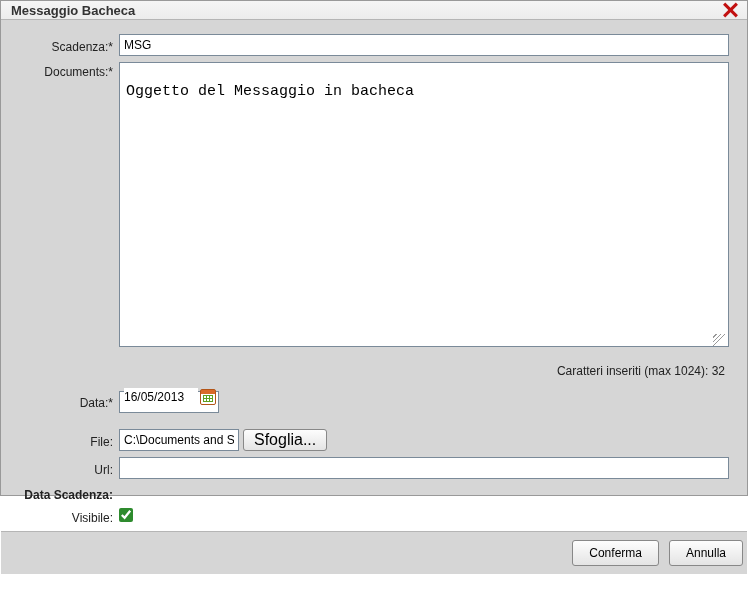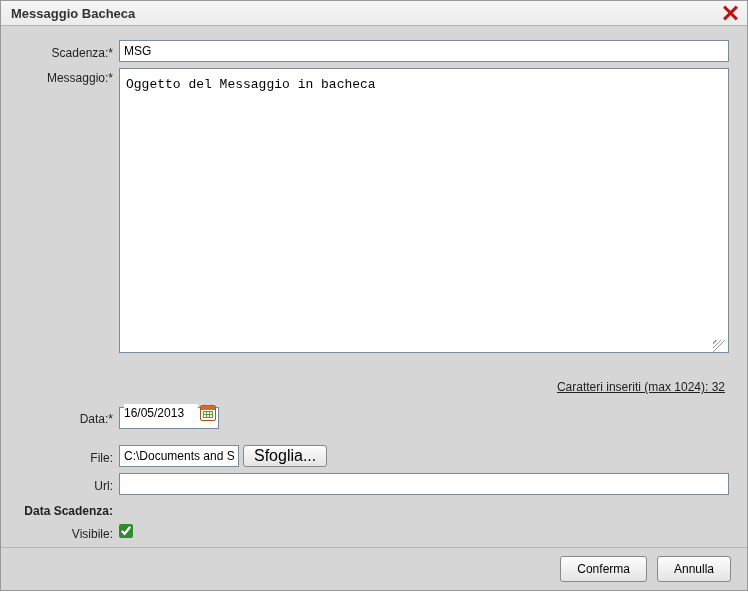--- a/index.html
+++ b/index.html
@@ -8,21 +8,21 @@
     padding: 0;
     font-family: Arial, Helvetica, sans-serif;
     font-size: 12px;
     background: #fff;
     width: 748px;
     height: 599px;
     overflow: hidden;
   }
   .dialog {
     width: 748px;
-    height: 591px;
+    height: 496px;
     background: #d6d6d6;
     border: 1px solid #999;
     display: flex;
     flex-direction: column;
   }
   .titlebar {
     height: 28px;
     background: linear-gradient(#f5f5f5, #ececec);
     border-bottom: 1px solid #b5b5b5;
     display: flex;
@@ -87,46 +87,45 @@
     border: 1px solid #7a8a99;
     padding: 4px 4px;
     font-family: Arial, Helvetica, sans-serif;
     font-size: 12px;
     background: #fff;
   }
   .textarea {
     width: 100%;
     height: 285px;
     border: 1px solid #7a8a99;
-    padding: 8px 6px;
+    padding: 20px 6px;
     font-family: "Courier New", Courier, monospace;
-    font-size: 13px;
+    font-size: 15px;
     background: #fff;
     resize: none;
     position: relative;
   }
   .textarea-wrap { position: relative; width: 100%; }
   .resize-grip {
     position: absolute;
     right: 4px;
     bottom: 4px;
     width: 12px;
     height: 12px;
     background:
       linear-gradient(135deg, transparent 0 2px, #999 2px 3px, transparent 3px 5px, #999 5px 6px, transparent 6px 8px, #999 8px 9px, transparent 9px);
     pointer-events: none;
   }
   .char-count {
     text-align: right;
     font-size: 12px;
     color: #222;
     padding-right: 4px;
-    margin-top: 18px;
+    margin-top: 8px;
     margin-bottom: 12px;
-    text-decoration: underline;
   }
   .date-input-wrap {
     display: inline-flex;
     align-items: center;
     border: 1px solid #7a8a99;
     background: #fff;
     height: 22px;
     padding: 0 2px 10px 4px;
   }
   .date-input {
@@ -184,21 +183,21 @@
     font-family: Arial, Helvetica, sans-serif;
   }
   .checkbox {
     width: 14px;
     height: 14px;
     accent-color: #2e8b2e;
     margin: 0;
   }
   .button-bar {
     border-top: 1px solid #b5b5b5;
-    padding: 8px 16px;
+    padding: 8px 4px;
     display: flex;
     justify-content: flex-end;
     gap: 10px;
     background: #d6d6d6;
     margin: 0 -18px -10px -18px;
   }
   .btn {
     height: 26px;
     padding: 0 16px;
     border: 1px solid #888;
@@ -224,21 +223,21 @@
   <div class="content">
 
     <div class="form-row aligncenter">
       <div class="label-col">Scadenza:*</div>
       <div class="field-col">
         <input type="text" class="textinput" value="MSG" style="">
       </div>
     </div>
 
     <div class="form-row">
-      <div class="label-col">Messaggio:*</div>
+      <div class="label-col">Documents:*</div>
       <div class="field-col">
         <div class="textarea-wrap">
           <textarea class="textarea" style="">Oggetto del Messaggio in bacheca</textarea>
           <div class="resize-grip"></div>
         </div>
       </div>
     </div>
 
     <div class="char-count">Caratteri inseriti (max 1024): 32</div>
 

